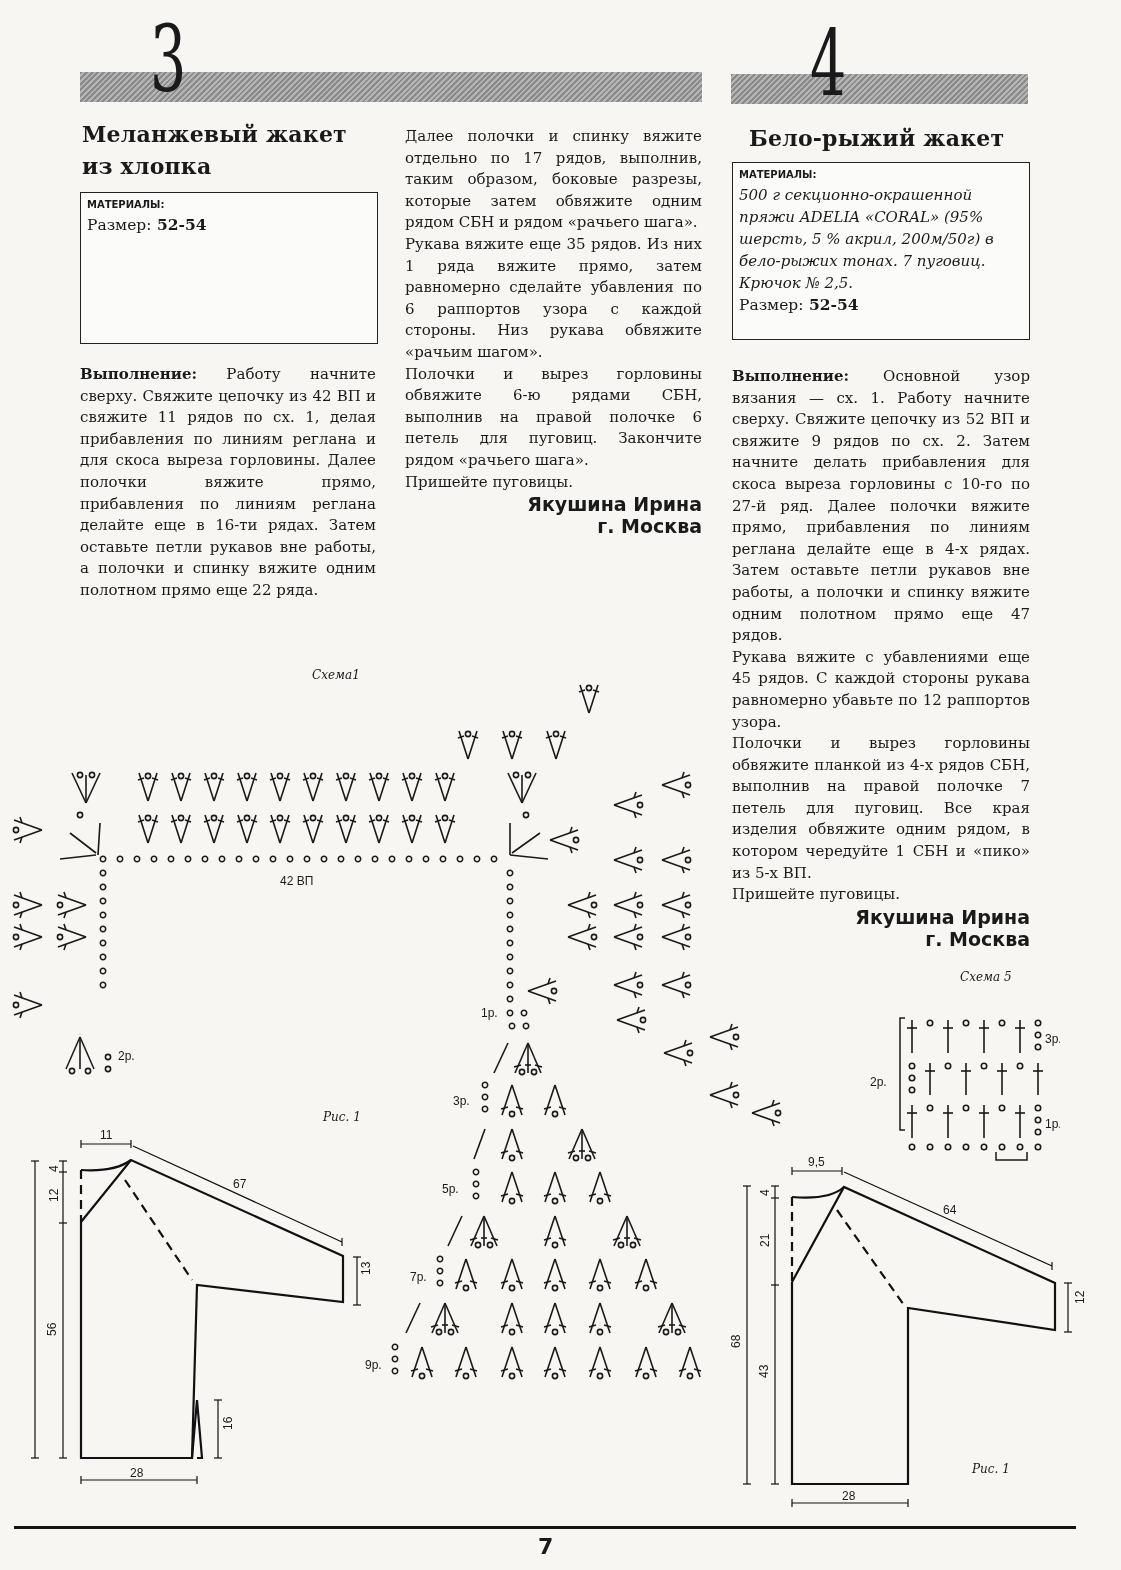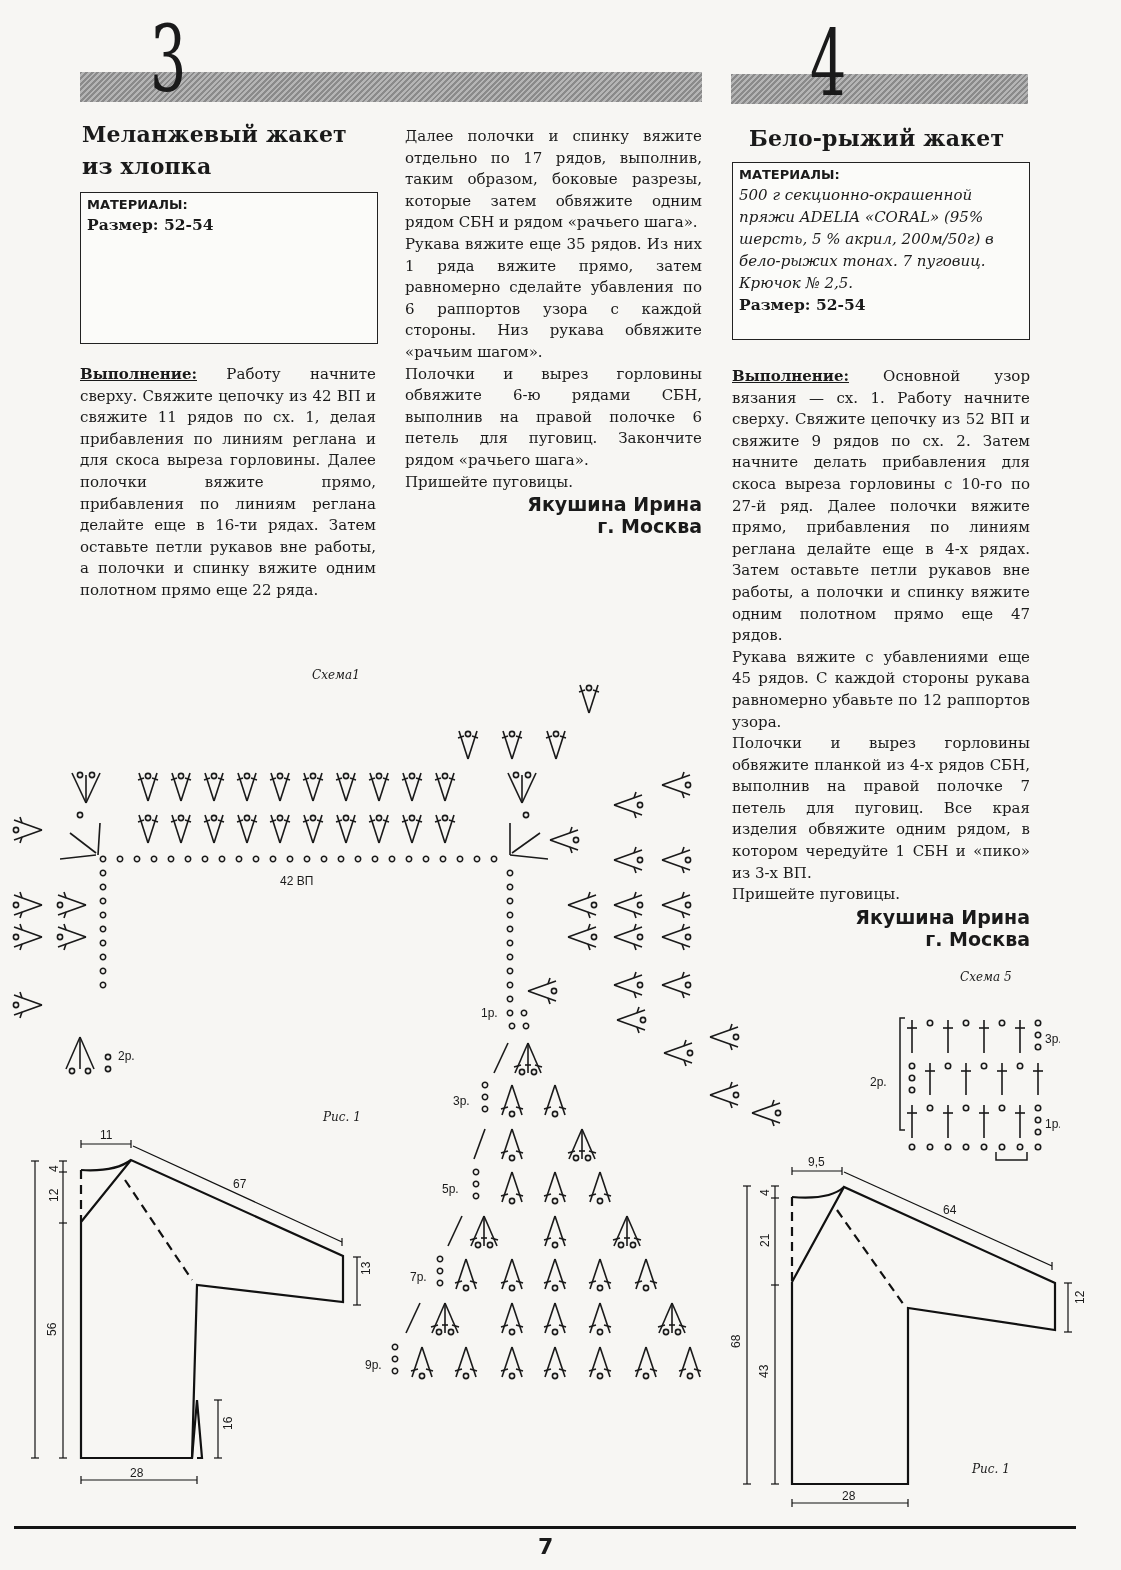--- a/index.html
+++ b/index.html
@@ -15,31 +15,31 @@
   .num3 { left: 150px; top: 14px; }
   .num4 { left: 810px; top: 18px; }
 
   .title { position: absolute; font-family: "DejaVu Serif", serif; font-weight: bold; font-size: 22px; line-height: 32px; letter-spacing: 0.2px; }
   .t3 { left: 82px; top: 118px; width: 300px; }
   .t4 { left: 733px; top: 122px; width: 300px; margin-left: 16px; }
 
   .mat-box { position: absolute; border: 1.5px solid #222; background: #fbfbf9; padding: 3px 6px 6px 6px; }
   .mb3 { left: 80px; top: 192px; width: 298px; height: 152px; }
   .mb4 { left: 732px; top: 162px; width: 298px; height: 178px; }
-  .mat-head { font-family: "DejaVu Sans", sans-serif; font-weight: bold; font-size: 13px; line-height: 18px; }
+  .mat-head { font-family: "DejaVu Sans", sans-serif; font-weight: bold; font-size: 10px; line-height: 18px; }
   .mat-text { font-family: "DejaVu Serif", serif; font-style: italic; font-size: 15px; line-height: 22px; }
   .mat-size { font-family: "DejaVu Serif", serif; font-weight: bold; font-size: 15.5px; line-height: 22px; }
-  .mat-size .lbl { font-weight: bold; }
+  .mat-size .lbl { font-weight: normal; }
 
   .col-text { position: absolute; font-family: "DejaVu Serif", serif; font-size: 15px; line-height: 21.6px; text-align: justify; }
   .col-text p { margin: 0; }
   .c1 { left: 80px; top: 364px; width: 296px; }
   .c2 { left: 405px; top: 126px; width: 297px; }
   .c4 { left: 732px; top: 366px; width: 298px; }
-  .lead { font-weight: bold; text-decoration: underline; }
+  .lead { font-weight: bold; }
   .sig { text-align: right; font-family: "DejaVu Sans", sans-serif; font-weight: bold; font-size: 19px; line-height: 22px; }
 
   .caption { position: absolute; font-family: "DejaVu Serif", serif; font-style: italic; font-size: 12px; }
   .diagram { position: absolute; }
   .lbl-sans { font-family: "Liberation Sans", sans-serif; font-size: 12px; fill: #1a1a1a; }
 
   .footer-rule { position: absolute; left: 14px; top: 1526px; width: 1062px; height: 3px; background: #141414; }
   .page-no { position: absolute; left: 538px; top: 1534px; font-family: "DejaVu Sans", sans-serif; font-weight: bold; font-size: 22px; }
 </style>
 </head>
@@ -377,21 +377,21 @@
   <div class="mat-size">
     <span class="lbl">Размер:</span>
     <span>52-54</span>
   </div>
 </div>
 
 <div class="col-text c4">
   <p><span class="lead">Выполнение:</span>
   <span>Основной узор вязания — сх. 1. Работу начните сверху. Свяжите цепочку из 52 ВП и свяжите 9 рядов по сх. 2. Затем начните делать прибавления для скоса выреза горловины с 10-го по 27-й ряд. Далее полочки вяжите прямо, прибавления по линиям реглана делайте еще в 4-х рядах. Затем оставьте петли рукавов вне работы, а полочки и спинку вяжите одним полотном прямо еще 47 рядов.</span></p>
   <p>Рукава вяжите с убавлениями еще 45 рядов. С каждой стороны рукава равномерно убавьте по 12 раппортов узора.</p>
-  <p>Полочки и вырез горловины обвяжите планкой из 4-х рядов СБН, выполнив на правой полочке 7 петель для пуговиц. Все края изделия обвяжите одним рядом, в котором чередуйте 1 СБН и «пико» из 3-х ВП.</p>
+  <p>Полочки и вырез горловины обвяжите планкой из 4-х рядов СБН, выполнив на правой полочке 7 петель для пуговиц. Все края изделия обвяжите одним рядом, в котором чередуйте 1 СБН и «пико» из 5-х ВП.</p>
   <p>Пришейте пуговицы.</p>
   <div class="sig">Якушина Ирина</div>
   <div class="sig">г. Москва</div>
 </div>
 
 <div class="caption" style="left:960px; top:970px;">Схема 5</div>
 <svg class="diagram" style="left:860px; top:1010px;" width="200" height="160" viewBox="0 0 200 160">
   <g stroke="#1a1a1a" stroke-width="1.5" fill="none">
     <path d="M45 8 L40 8 L40 120 L45 120"></path>
     <path d="M136 142 L136 150 L167 150 L167 142"></path>

